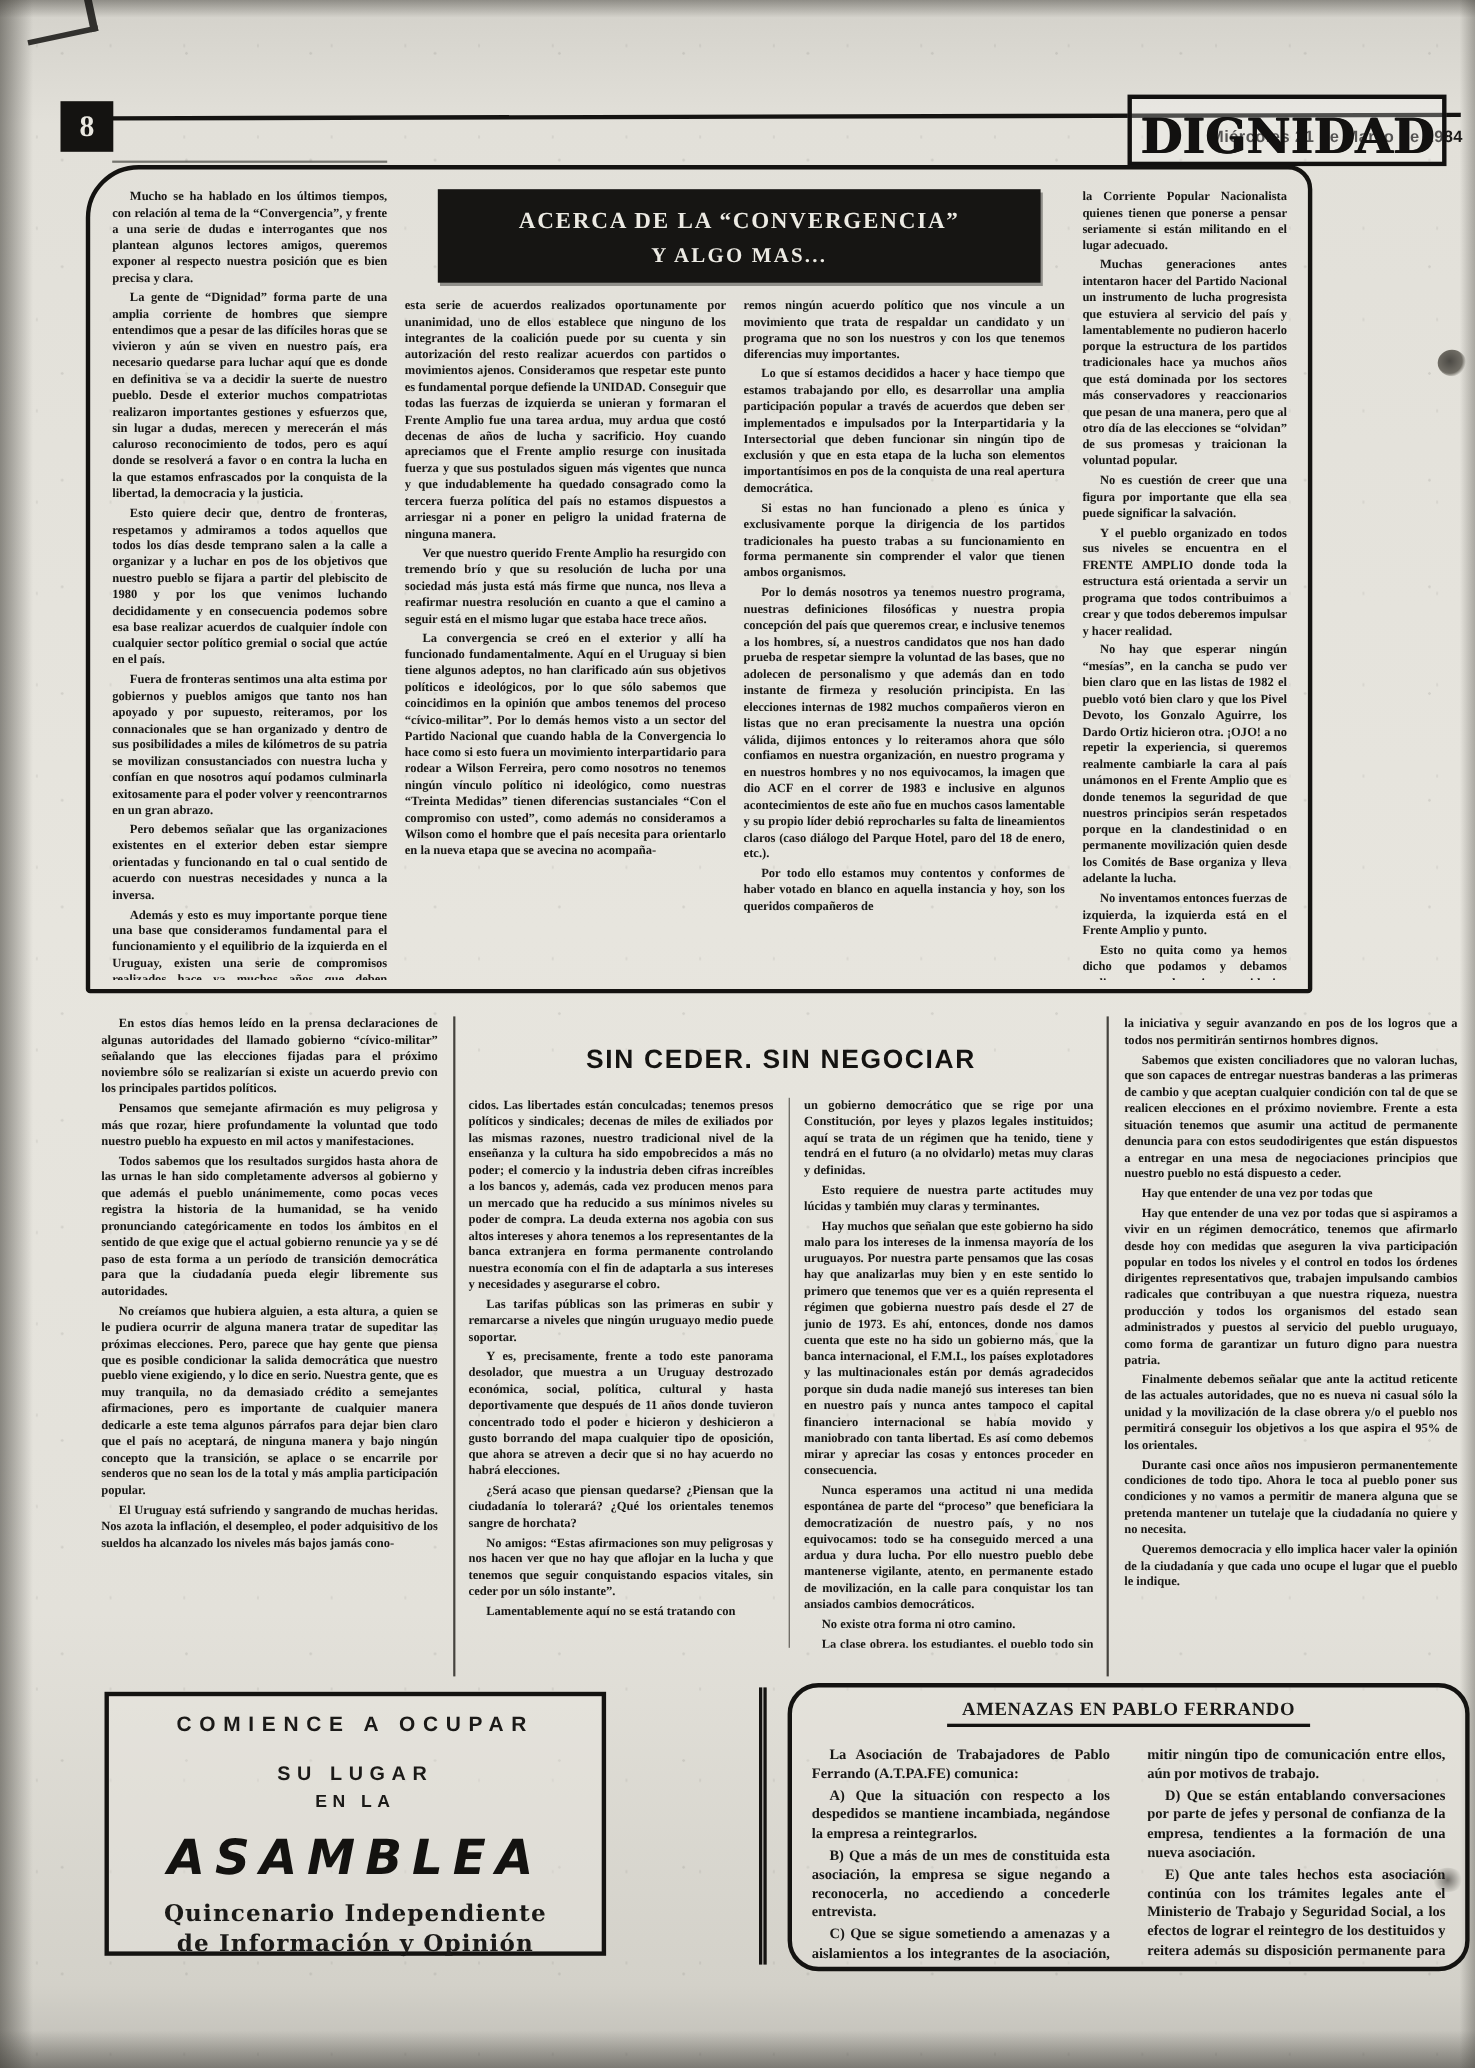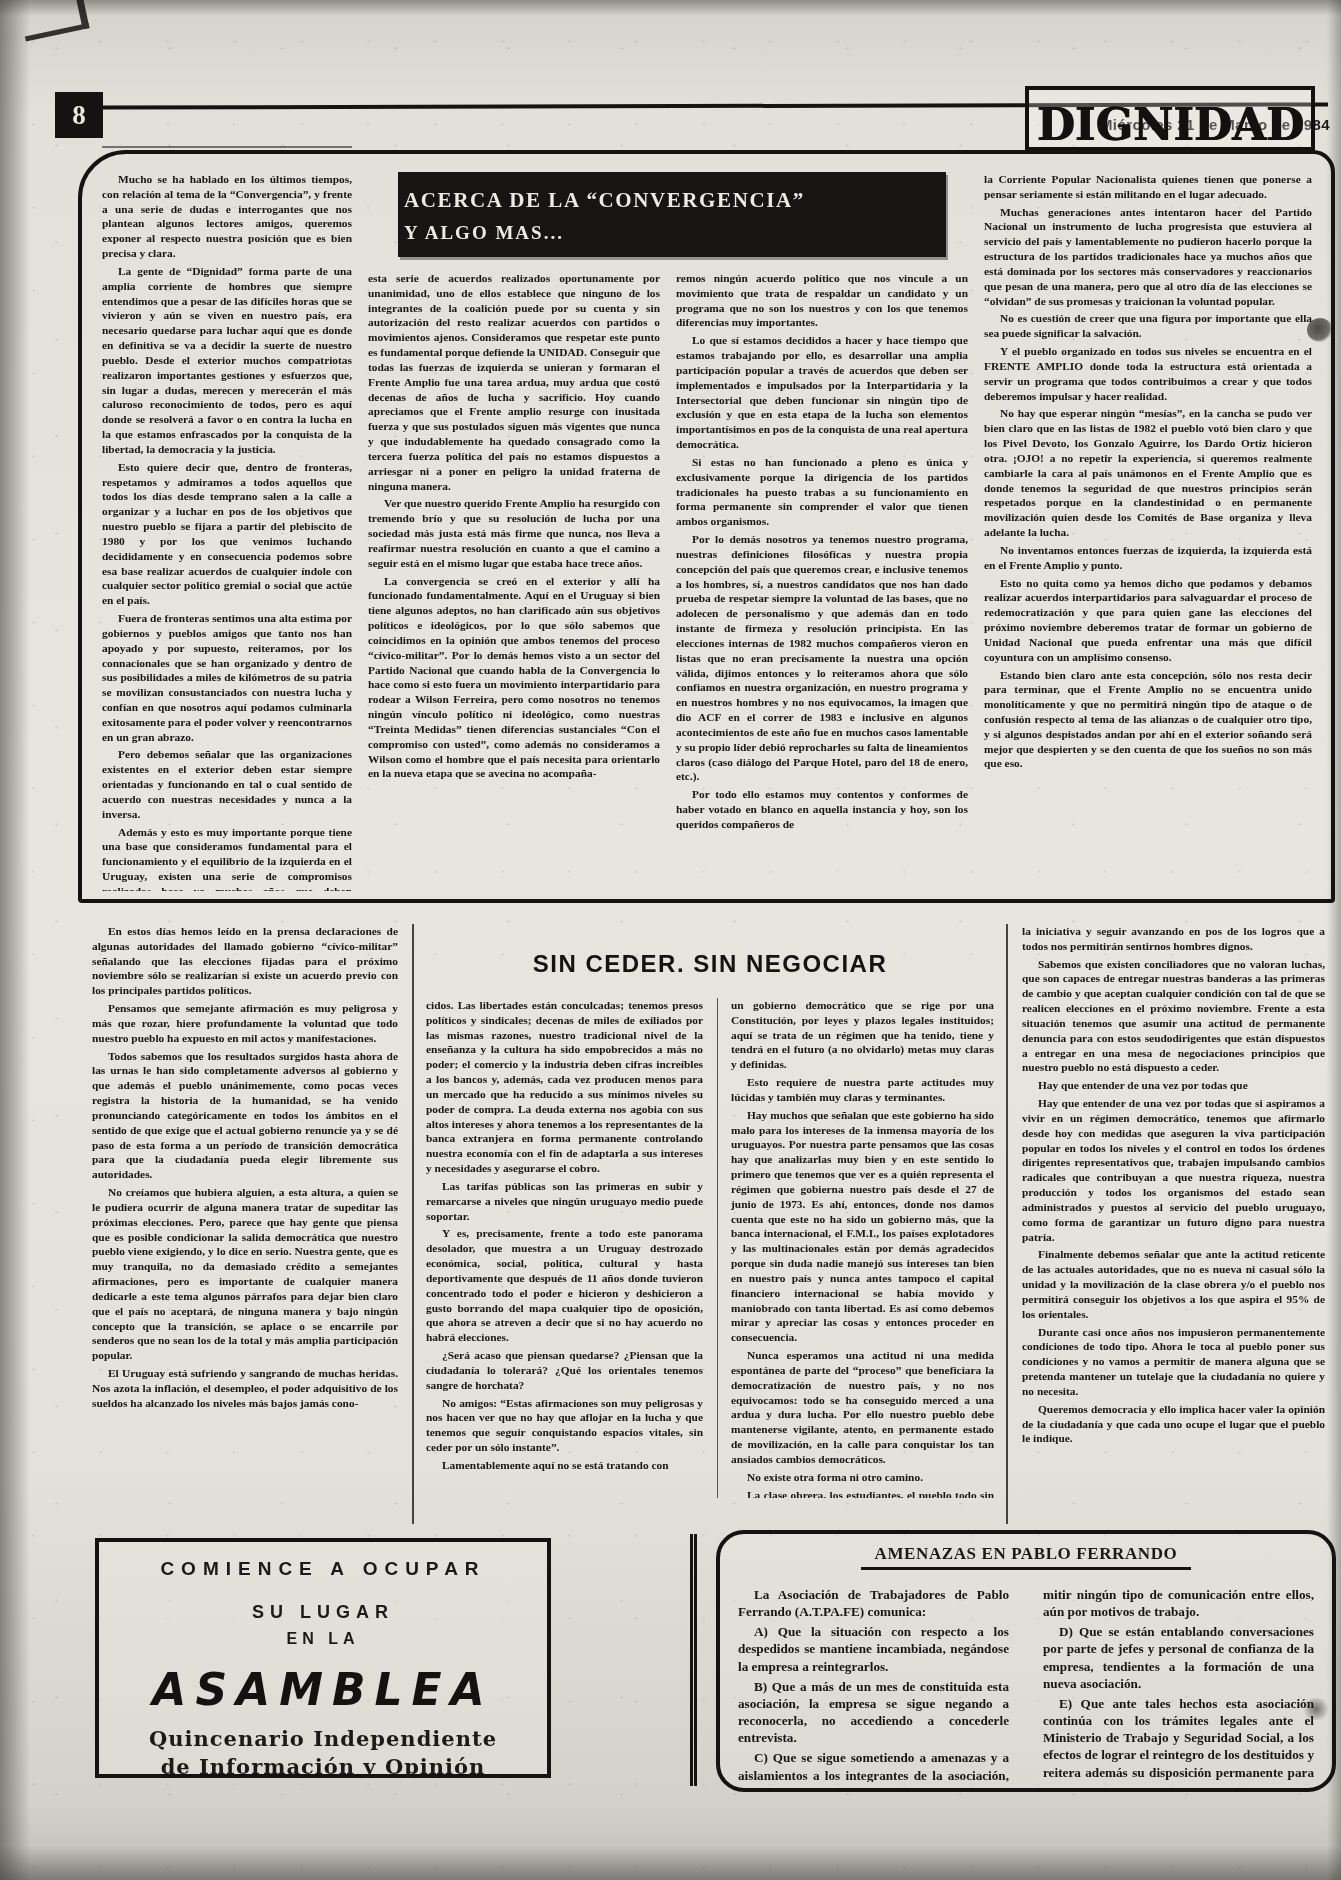--- a/index.html
+++ b/index.html
@@ -31,25 +31,25 @@
             font-size:44px;line-height:1.0;letter-spacing:0;color:#121110;border:4px solid #121110;
             padding:13px 7px 0;background:rgba(255,255,255,.25);text-shadow:1px 0 #121110;}
 
   
   .col{overflow:hidden;text-align:justify;font-size:11.4px;line-height:1.3;font-weight:bold;color:#17161-4;}
   .col{color:#171614;}
   .col p{margin:0 0 3px;text-indent:16px;}
   .col.cont p:first-child{text-indent:0;}
 
   
-  .art1{position:absolute;left:78px;top:150px;width:1257px;height:753px;box-sizing:border-box;
+  .art1{position:absolute;left:78px;top:150px;width:1115px;height:753px;box-sizing:border-box;
         border:4px solid #141311;border-radius:48px 22px 4px 4px;
         padding:18px 19px 8px 20px;display:grid;grid-template-columns:250px 600px 1fr;column-gap:16px;}
   .art1 .mid-cols{display:grid;grid-template-columns:1fr 1fr;column-gap:16px;height:612px;}
-  .headline-box{background:#161513;color:#eceae3;margin:0 22px 14px 30px;
+  .headline-box{background:#161513;color:#eceae3;text-align:center;margin:0 22px 14px 30px;
                 padding:16px 6px 13px;box-shadow:2px 3px 0 rgba(20,19,17,.4);}
   .headline-box .h1{font-size:21px;font-weight:bold;letter-spacing:1.6px;}
   .headline-box .h2{font-size:19px;font-weight:bold;letter-spacing:2px;margin-top:9px;}
 
   
   .art2{position:absolute;left:78px;top:914px;width:1257px;height:610px;box-sizing:border-box;
         padding:10px 10px 0 14px;display:grid;grid-template-columns:306px 596px 1fr;column-gap:14px;}
   .art2 .mid{border-left:2px solid #45433e;border-right:2px solid #45433e;padding:0 12px;}
   .headline2{text-align:center;font-family:"Liberation Sans", sans-serif;font-weight:bold;
              font-size:24px;letter-spacing:1.5px;margin:26px 0 20px;color:#141311;}

